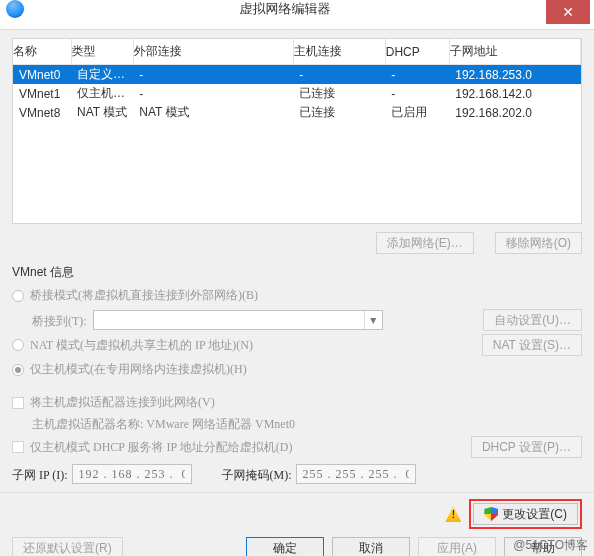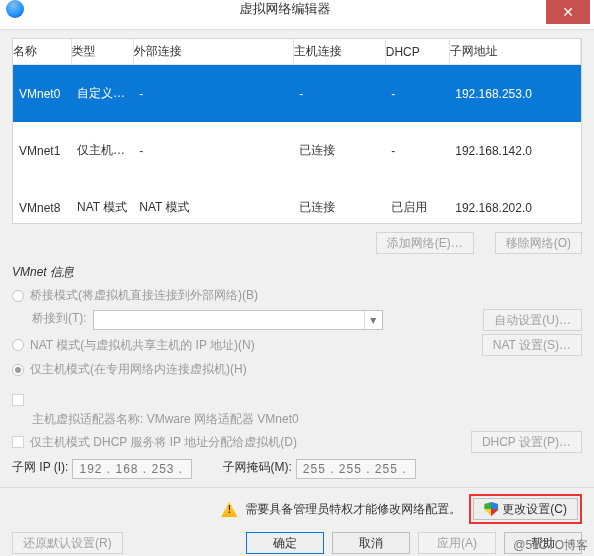--- a/index.html
+++ b/index.html
@@ -61,21 +61,21 @@
   thead th {
     text-align: left;
     font-weight: normal;
     padding: 4px 0;
     border-bottom: 1px solid #e4e4e4;
     border-right: 1px solid #e4e4e4;
     background: #fff;
     color: #333;
   }
   tbody td {
-    padding: 20px 6px;
+    padding: 1px 6px;
     white-space: nowrap;
   }
   tr.selected td {
     background: #0a78d6;
     color: #fff;
   }
   .btn {
     display: inline-flex;
     align-items: center;
     justify-content: center;
@@ -98,21 +98,20 @@
   }
   .btn-row {
     display: flex;
     justify-content: flex-end;
     gap: 21px;
     margin-top: 8px;
   }
   .group-label {
     font-size: 12px;
     margin: 10px 0 4px 0;
-    font-style: italic;
   }
   .disabled-text { color: #9a9a9a; }
   .radio, .check {
     display: inline-flex;
     align-items: center;
     gap: 6px;
     padding: 2px 0;
     font-size: 12px;
   }
   .radio .dot {
@@ -131,21 +130,21 @@
     border: 1px solid #bbb;
     background: #fff;
   }
   .check.disabled .box { border-color: #d4d4d4; }
   .row {
     display: flex;
     align-items: center;
     justify-content: space-between;
     margin: 3px 0;
   }
-  .row .left { display: flex; align-items: flex-start; flex: 1; gap: 6px; }
+  .row .left { display: flex; align-items: flex-end; flex: 1; gap: 6px; font-family: Liberation Serif, serif; }
   .row .right { display: flex; gap: 6px; align-items: center; }
   .indent { margin-left: 20px; }
   input.tf, .tf {
     height: 20px;
     border: 1px solid #c2c2c2;
     background: #fff;
     padding: 1px 6px;
     font-size: 12px;
     color: #777;
     font-family: inherit;
@@ -301,20 +300,21 @@
       </span>
     </div>
   </div>
 
   <div style="height:6px"></div>
 
   <div class="row">
     <div class="left">
       <span class="check disabled">
         <span class="box"></span>
+        <span class="disabled-text">将主机虚拟适配器连接到此网络(V)</span>
       </span>
     </div>
   </div>
   <div class="row indent">
     <div class="left">
       <span class="disabled-text">主机虚拟适配器名称: VMware 网络适配器 VMnet0</span>
     </div>
   </div>
 
   <div class="row">
@@ -340,21 +340,20 @@
         <span>子网掩码(M):</span>
       </span>
       <input class="tf ro w-ip" readonly="" value="255 . 255 . 255 .  0" style="">
     </div>
   </div>
 
   <div class="bottom-sep"></div>
 
   <div class="admin-bar">
     <span class="warn-icon"></span>
-    <span>需要具备管理员特权才能修改网络配置。</span>
     <span class="change-box">
       <span class="btn">
         <span class="shield-icon"></span>
         <span>更改设置(C)</span>
       </span>
     </span>
   </div>
 
   <div class="footer">
     <span class="btn disabled">还原默认设置(R)</span>

